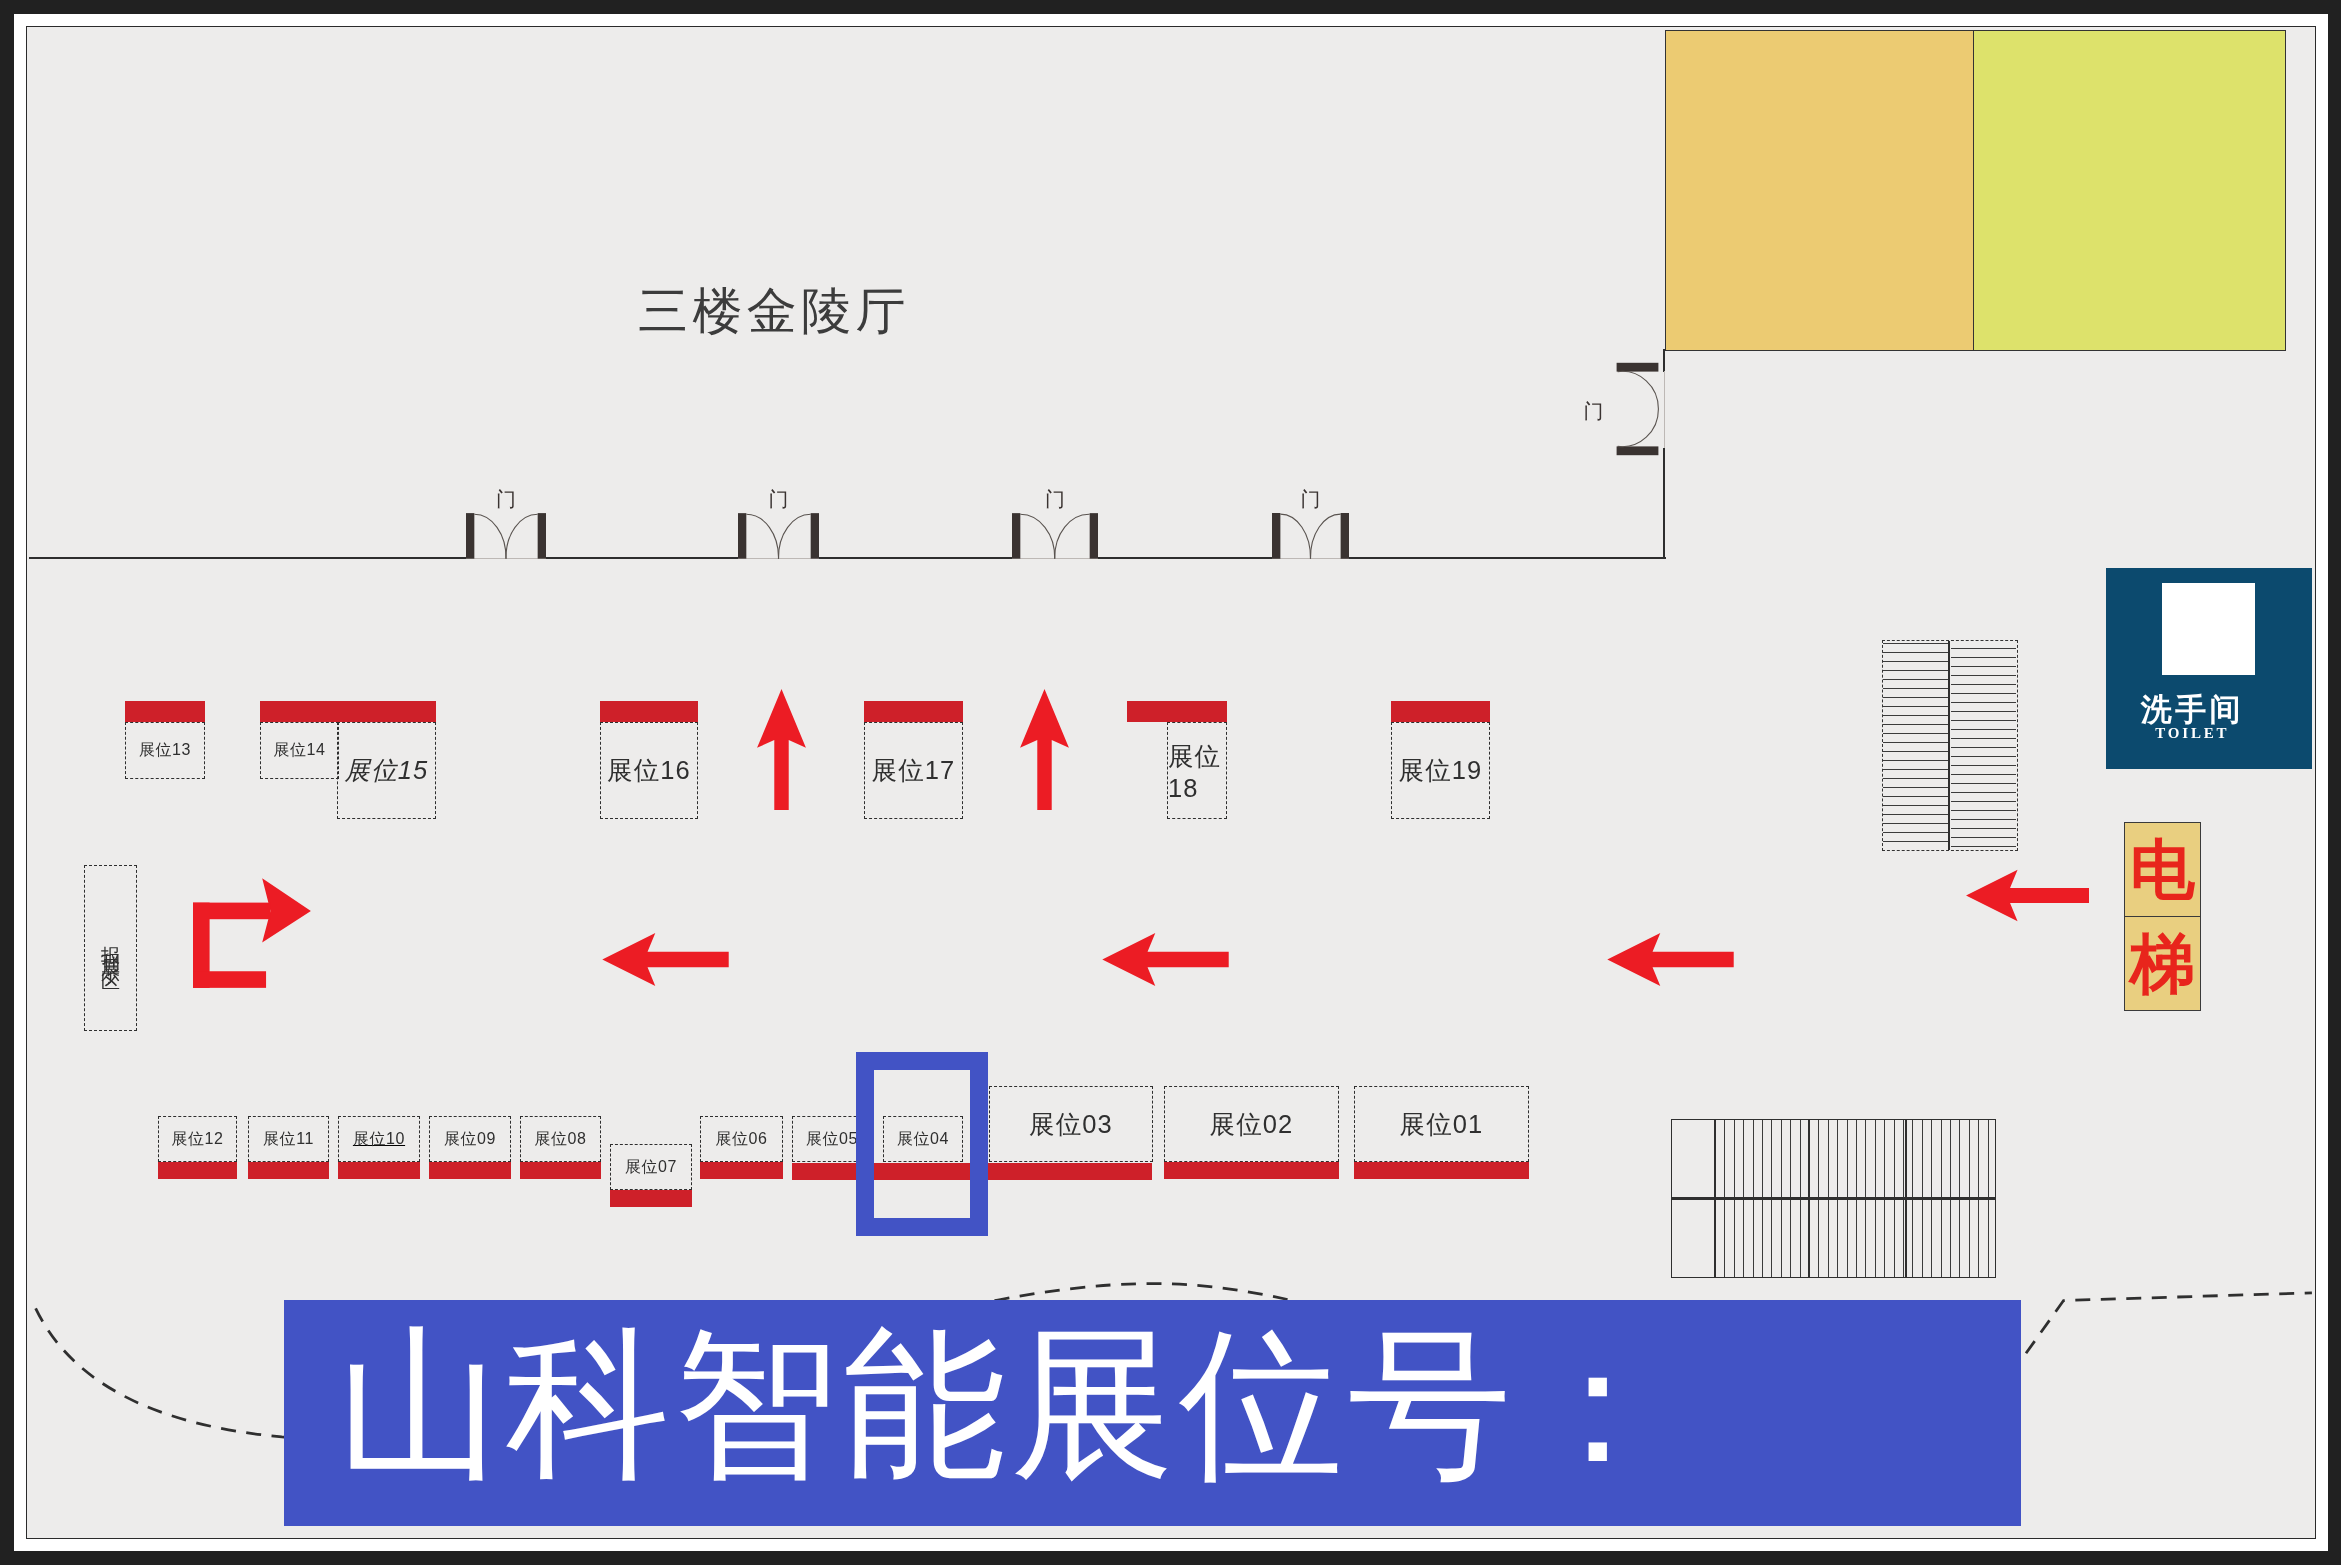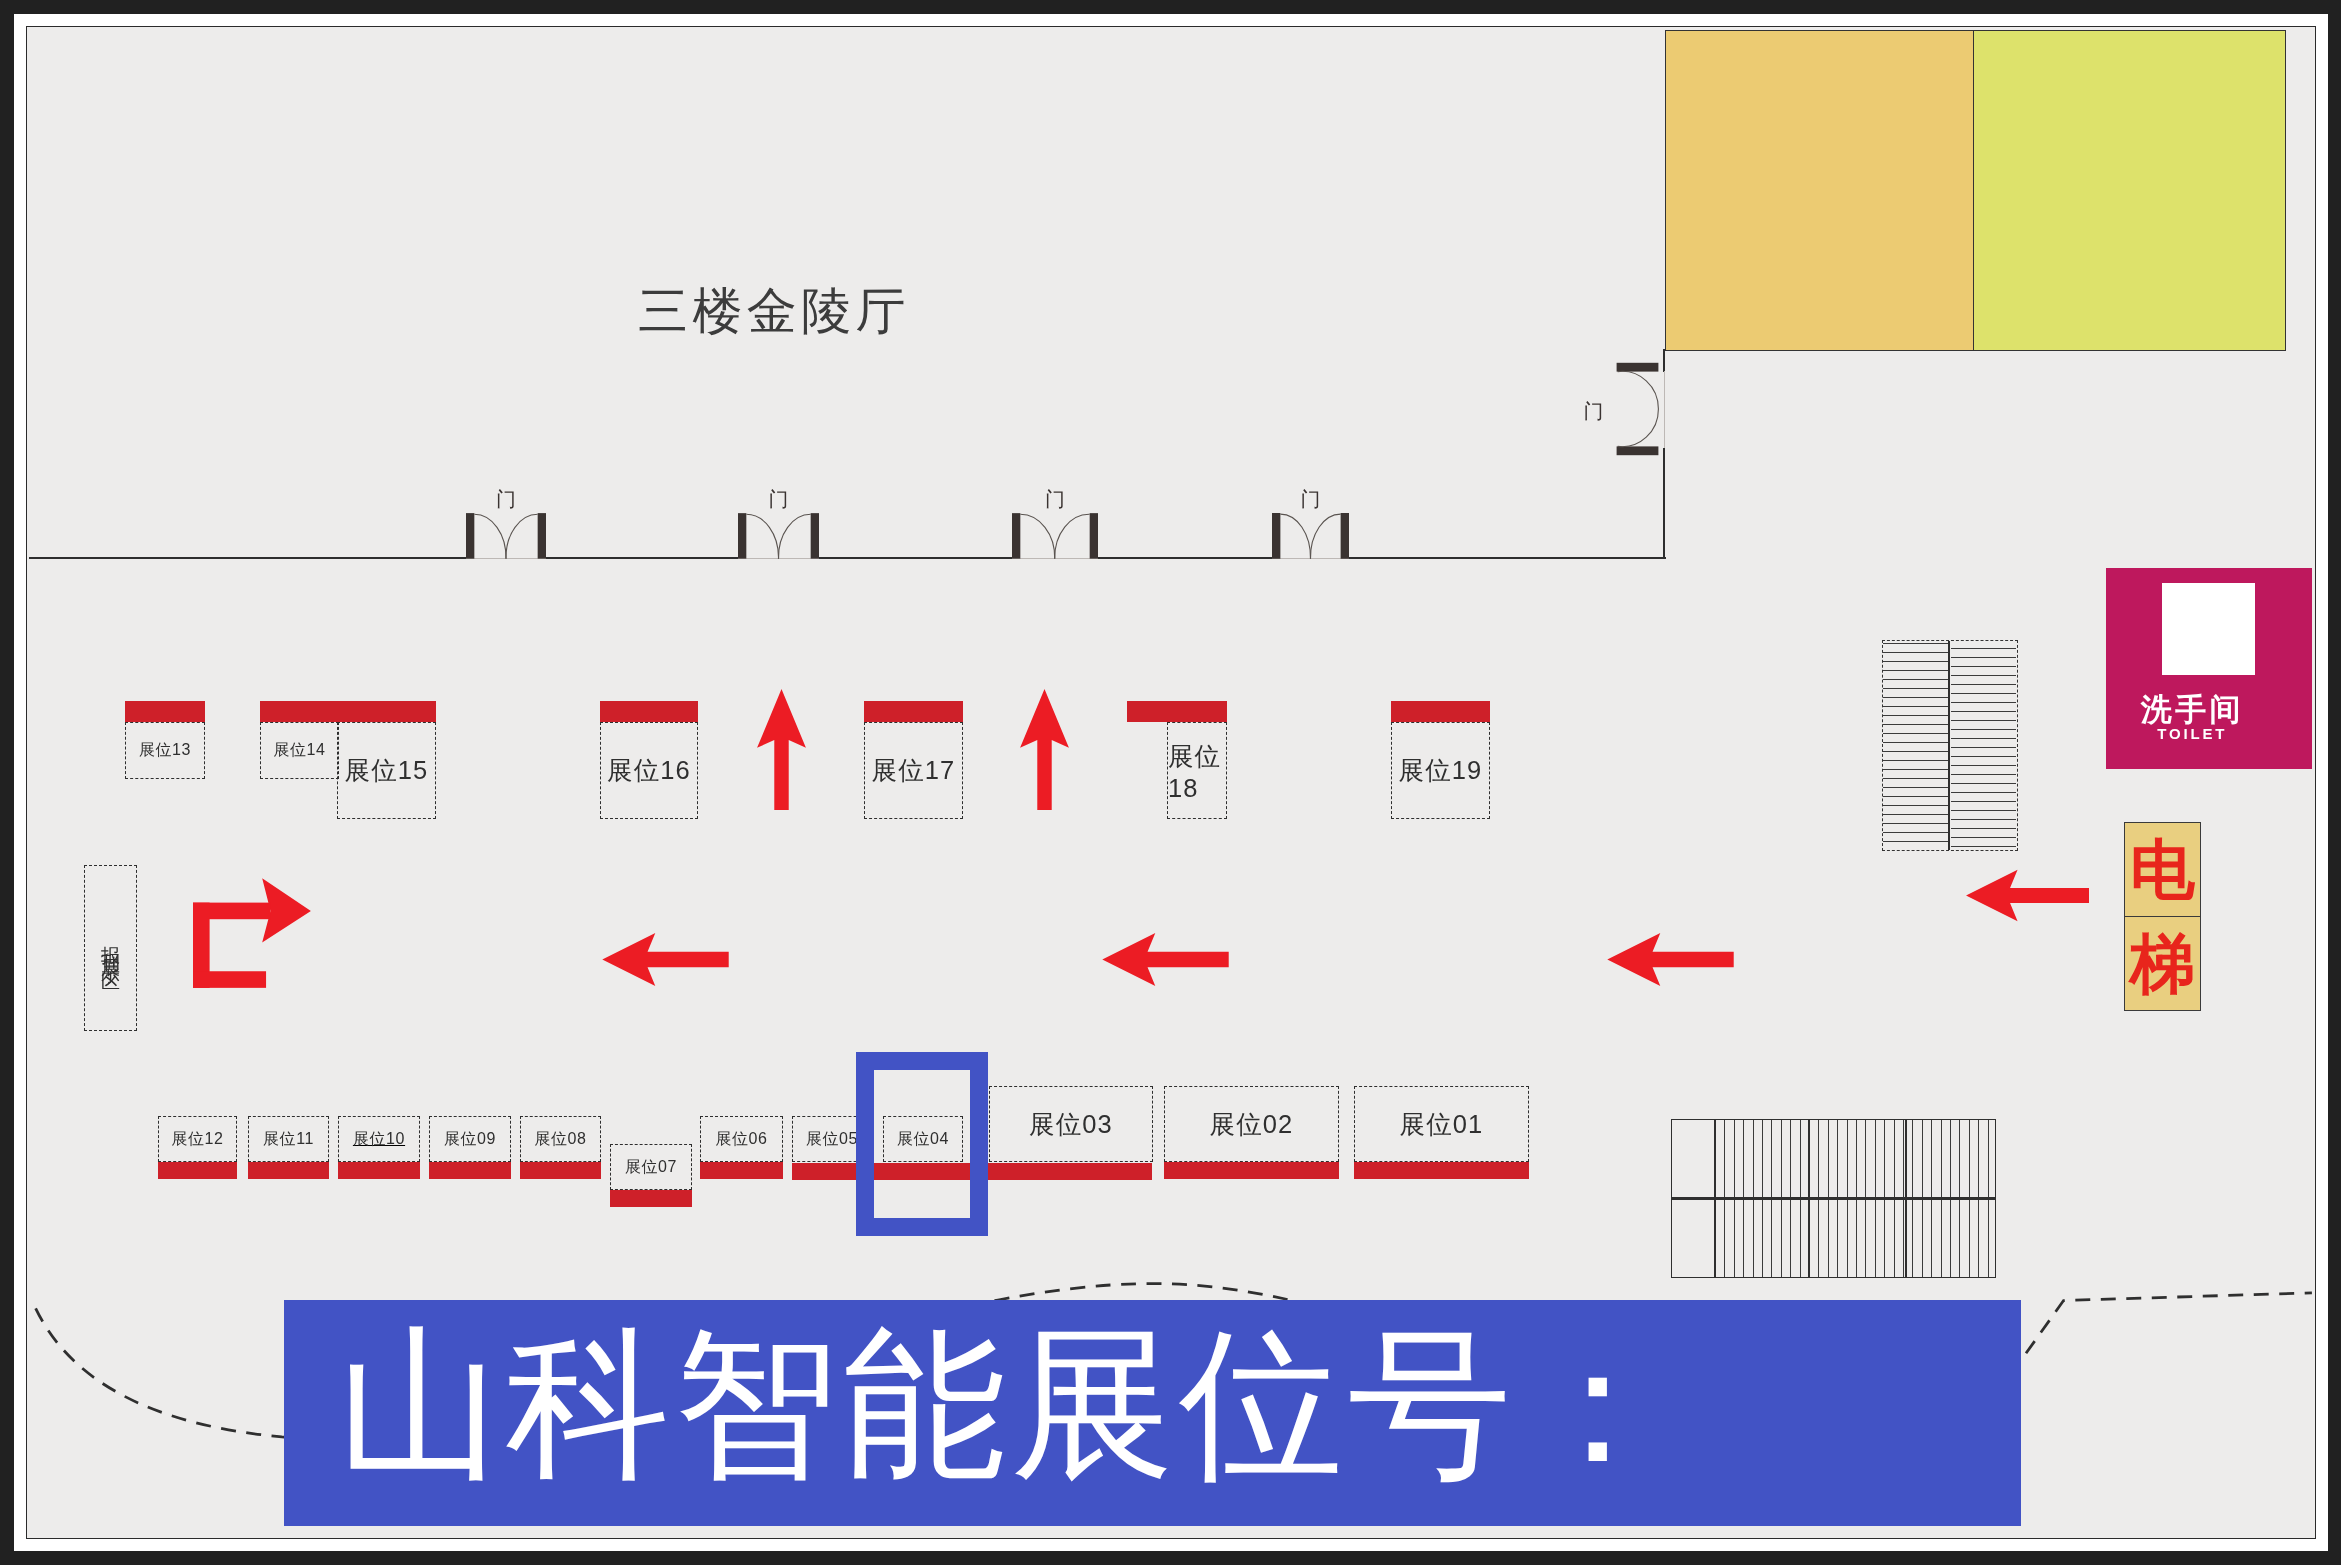--- a/index.html
+++ b/index.html
@@ -26,21 +26,21 @@
   
   .arrow polygon{fill:#ec1c24;}
   
   .stairs-v{border:1.7px dashed #333;}
   .stairs-v .tread{background:repeating-linear-gradient(to bottom,#3b3b3b 0 1.1px,transparent 1.1px 9px);}
   .stairs-v .mid{background:#2f2f2f;}
   .stairs-h{border:1.7px solid #2f2f2f;}
   .stairs-h .tread{background:repeating-linear-gradient(to right,#3b3b3b 0 1.1px,transparent 1.1px 9.4px);}
   .stairs-h .line{background:#2f2f2f;}
   
-  .toilet{background:#be185d;color:#fff;}
+  .toilet{background:#0c4a6e;color:#fff;font-family:Liberation Serif, serif;}
   .toilet .pict rect,.toilet .pict circle,.toilet .pict polygon{fill:#fff;}
   .toilet .cn{font-size:31px;font-weight:700;letter-spacing:3.3px;text-align:center;}
   .toilet .en{font-size:15px;font-weight:700;letter-spacing:2.8px;text-align:center;}
   .elevator{border:1.7px solid #3a3a3a;background:#e9cf80;display:flex;flex-direction:column;}
   .elevator .cell{flex:1;display:flex;align-items:center;justify-content:center;color:#e8251c;font-size:65px;font-weight:700;}
   .elevator .cell + .cell{border-top:1.7px solid #3a3a3a;}
   
   .news{border:1.7px dashed #2e2e2e;display:flex;align-items:center;justify-content:center;}
   .news span{writing-mode:vertical-rl;font-size:19px;letter-spacing:6.7px;color:#2f2f2f;}
   
@@ -184,21 +184,21 @@
 <div class="abs booth" style="left:125px;top:701px;width:80px;">
   <div class="bar" style="height:20.5px;"></div>
   <div class="box lbl-sm" style="height:55px;">展位13</div>
 </div>
 <div class="abs booth" style="left:222px;top:701px;width:79px;margin-left:38px;">
   <div class="bar" style="height:20.5px;"></div>
   <div class="box lbl-sm" style="height:55px;">展位14</div>
 </div>
 <div class="abs booth" style="left:337px;top:701px;width:99px;">
   <div class="bar" style="height:21px;"></div>
-  <div class="box lbl-lg" style="height:95px;">展位15</div>
+  <div class="box lbl-lg" style="height:95px;font-style:italic;">展位15</div>
 </div>
 <div class="abs booth" style="left:600px;top:701px;width:98px;">
   <div class="bar" style="height:21px;"></div>
   <div class="box lbl-lg" style="height:95px;">展位16</div>
 </div>
 <div class="abs booth" style="left:864px;top:701px;width:99px;">
   <div class="bar" style="height:21px;"></div>
   <div class="box lbl-lg" style="height:95px;">展位17</div>
 </div>
 <div class="abs booth" style="left:1127px;top:701px;width:100px;">

